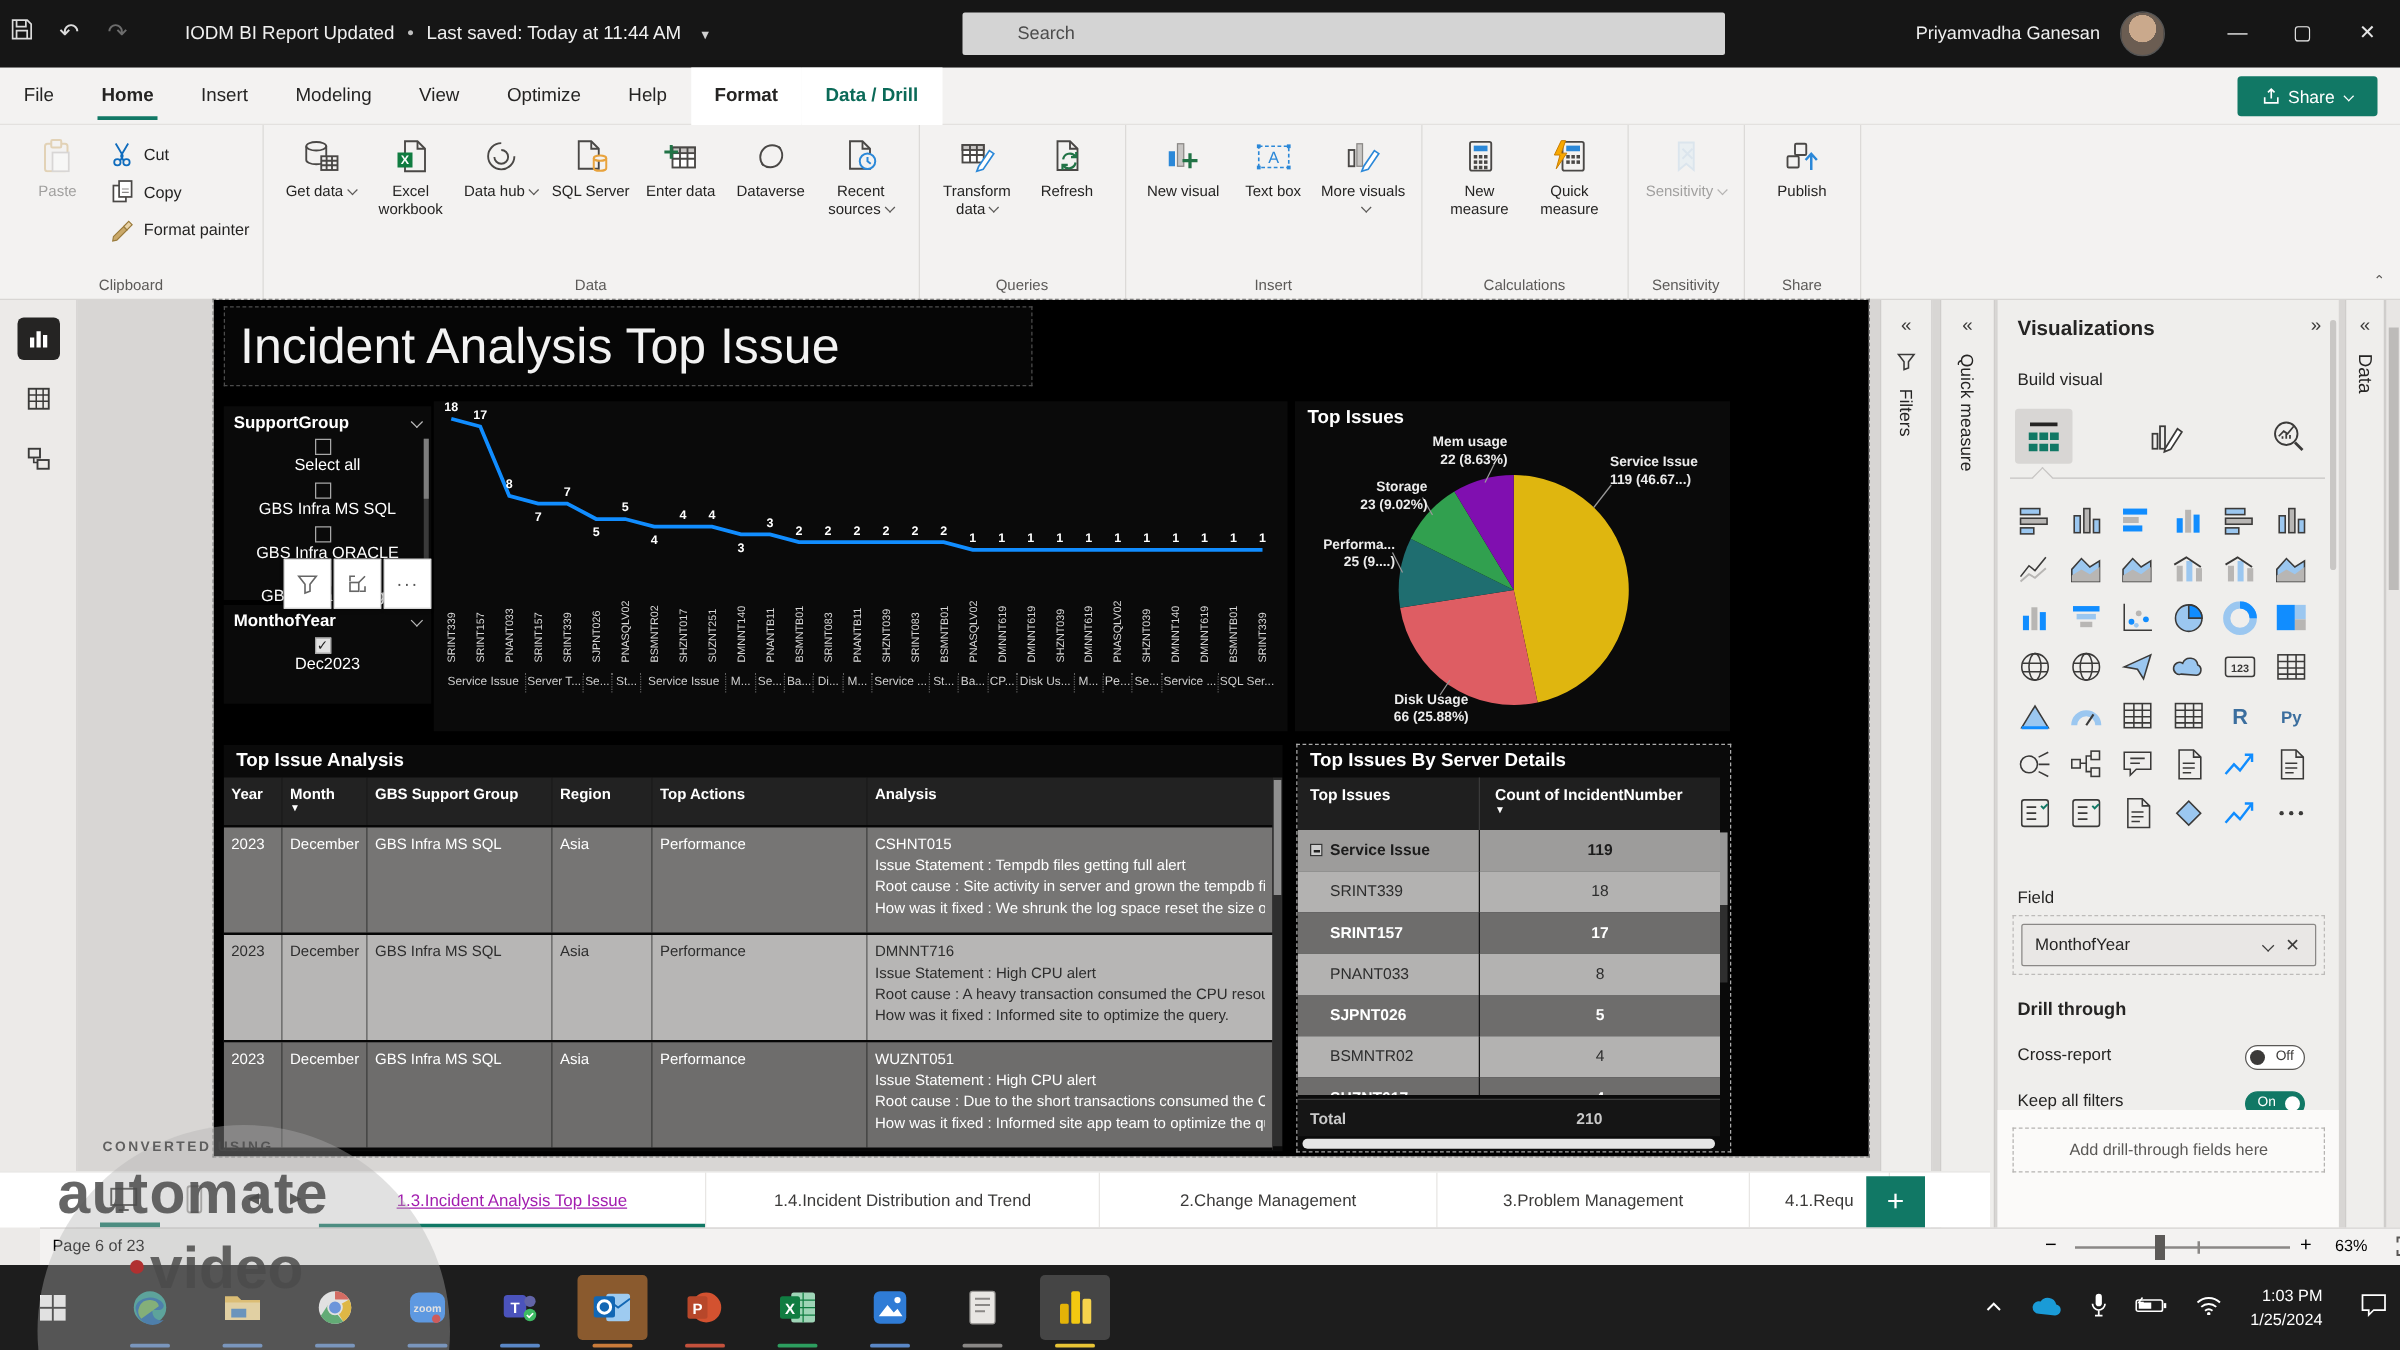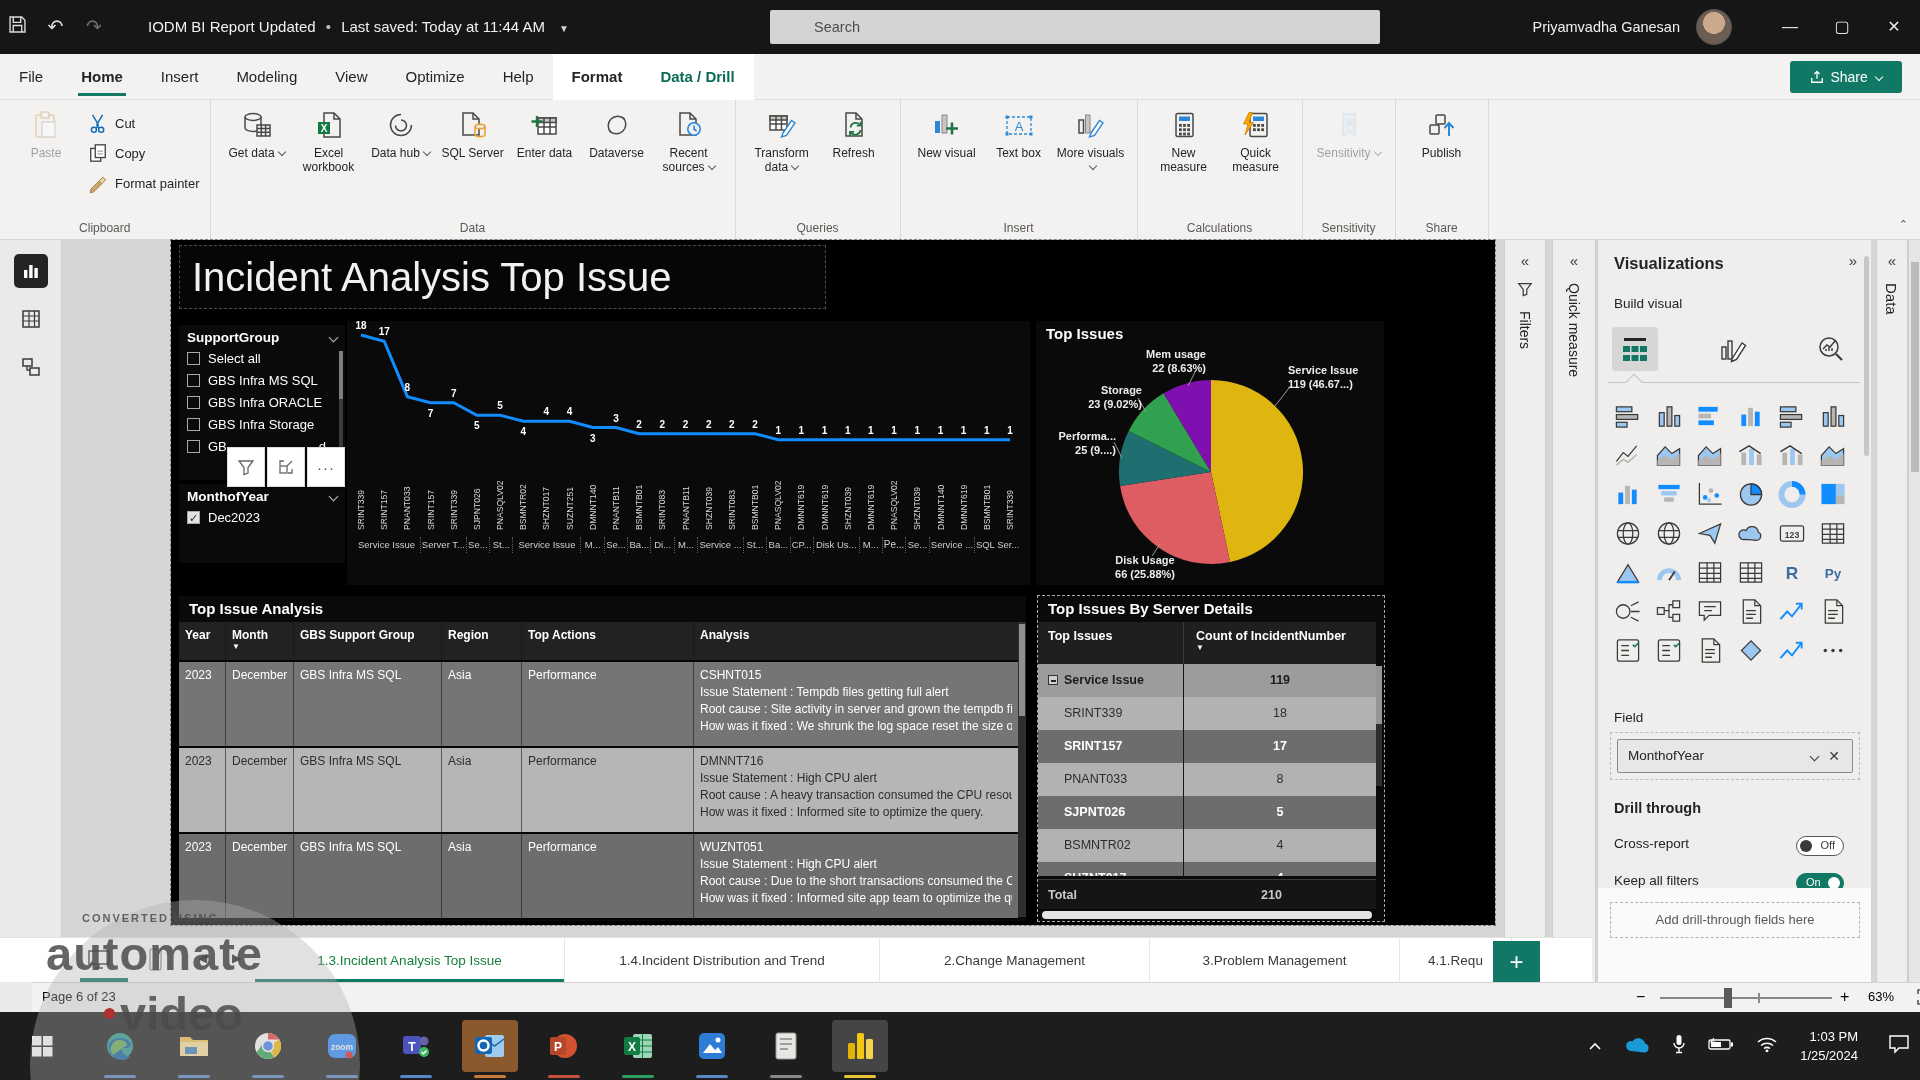--- a/index.html
+++ b/index.html
@@ -51,21 +51,21 @@
   .vis-title { font-size:15px; font-weight:bold; color:#fff; padding:4px 0 2px 10px; }
   #page-title-visual { left:8px; top:5px; width:647px; height:64px; background:#060606; border:1px dashed #4c4c4c;
     color:#f2f2f2; font-size:40px; line-height:62px; padding-left:12px; white-space:nowrap; overflow:hidden;}
   
   .slicer { background:#0a0a0a; }
   #slicer1 { left:8px; top:85px; width:166px; height:155px; }
   #slicer2 { left:8px; top:244px; width:166px; height:79px; }
   .slicer-head { display:flex; justify-content:space-between; align-items:center; padding:5px 8px 2px 8px;
       font-size:13.5px; font-weight:bold; color:#fff;}
   .slicer-head .chevw { width:7px; height:7px; border-right:1.5px solid #bbb; border-bottom:1.5px solid #bbb; transform:rotate(45deg);}
-  .slicer-item { display:flex; align-items:center; padding:3.5px 8px; font-size:13px; color:#fff; cursor:pointer;}
+  .slicer-item { display:flex; align-items:center; padding:3.5px 8px; font-size:13px; color:#fff; cursor:pointer;flex-direction:column;}
   .cbx { width:13px; height:13px; border:1px solid #a8a8a8; margin-right:8px; flex:none; background:transparent;
       font-size:11px; line-height:12px; text-align:center; color:#222;}
   .cbx.checked { background:#e2e2e2; }
   .sl-scroll { position:absolute; right:2px; top:26px; width:4px; height:96px; background:#3a3a3a;}
   .sl-scroll::after { content:""; position:absolute; left:0; top:0; width:4px; height:48px; background:#7d7d7d;}
   
   #hover-toolbar { left:56px; top:207px; width:118px; height:40px; display:flex; gap:2px; z-index:5;}
   .htb-btn { width:38px; height:40px; background:#fff; border:1px solid #dcdcdc; box-shadow:0 1px 3px rgba(0,0,0,.4);
      display:flex; align-items:center; justify-content:center; cursor:pointer; color:#555; font-size:15px; letter-spacing:1px;}
   
@@ -137,21 +137,21 @@
   #add-fields-strip { position:absolute; left:0px; top:648px; width:273px; height:124px; background:#fbfaf9;}
   #add-fields-box { position:absolute; left:12px; top:14px; width:250px; height:36px; border:1px dashed #b5b3b1;
      font-size:13px; color:#5a5856; text-align:center; line-height:34px;}
   #viz-scroll { position:absolute; right:2px; top:16px; width:5px; height:200px; background:#c9c7c5; border-radius:3px;}
   #win-scroll { left:1908px; top:0; width:12px; height:772px; background:#e8e6e4; border-left:1px solid #d0cecc;}
   #win-scroll .thumb { position:absolute; left:2px; top:22px; width:8px; height:210px; background:#bdbbb9;}
   
   #tabbar { left:0; top:937px; width:1592px; height:45px; background:#fff; border-top:1px solid #e4e2e0;}
   .pagetab { position:absolute; top:0; height:45px; line-height:45px; text-align:center; font-size:13.5px; color:#3b3a39;
      border-right:1px solid #e8e6e4; cursor:pointer; overflow:hidden; white-space:nowrap; padding:0 10px;}
-  .pagetab.active { color:#15803d; }
+  .pagetab.active { color:#a21caf;text-decoration:underline; }
   .pagetab.active::after { content:""; position:absolute; left:0; right:0; bottom:0; height:4px; background:#117865;}
   #new-page-btn { position:absolute; left:1493px; top:3px; width:47px; height:42px; background:#117865; color:#fff;
      font-size:24px; text-align:center; line-height:42px; cursor:pointer;}
   #view-underline { position:absolute; left:80px; top:40px; width:48px; height:4px; background:#117865;}
   #statusbar { left:0; top:982px; width:1920px; height:30px; background:#f3f2f1; border-top:1px solid #d6d4d2;
      font-size:13px; color:#000000;margin-left:32px;}
   #zoom-track { position:absolute; left:1628px; top:14px; width:172px; height:2px; background:#8a8886;}
   #zoom-thumb { position:absolute; left:1692px; top:5px; width:8px; height:20px; background:#5c5a58; cursor:pointer;}
   #zoom-notch { position:absolute; left:1726px; top:10px; width:1.5px; height:10px; background:#8a8886;}
   

